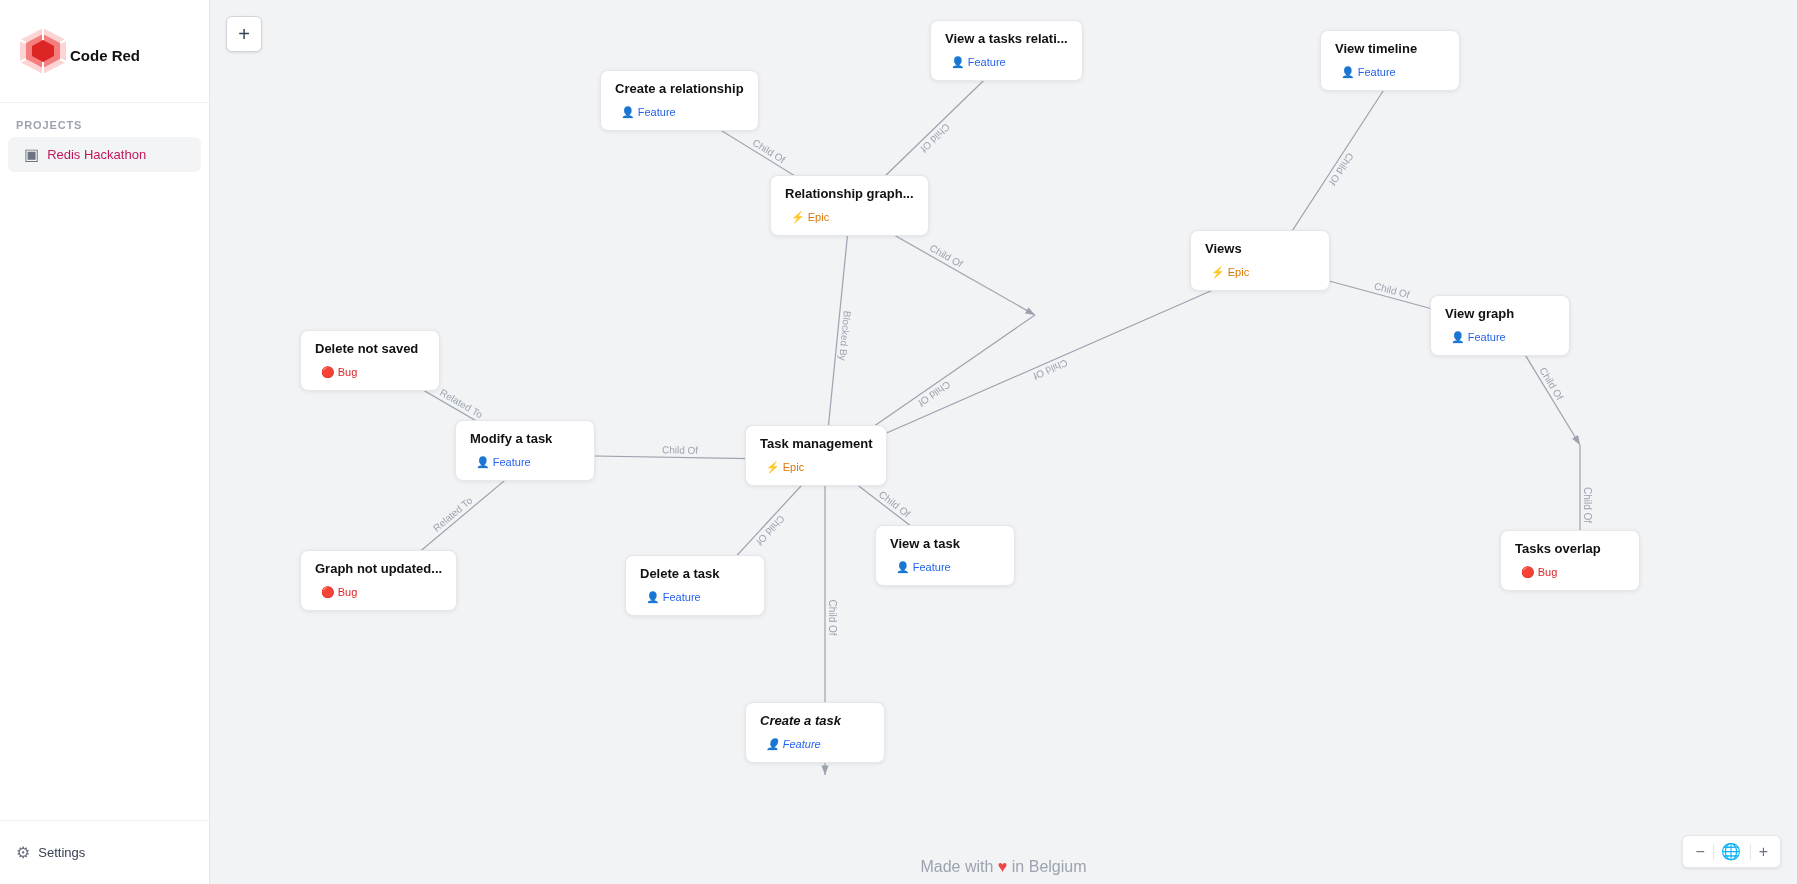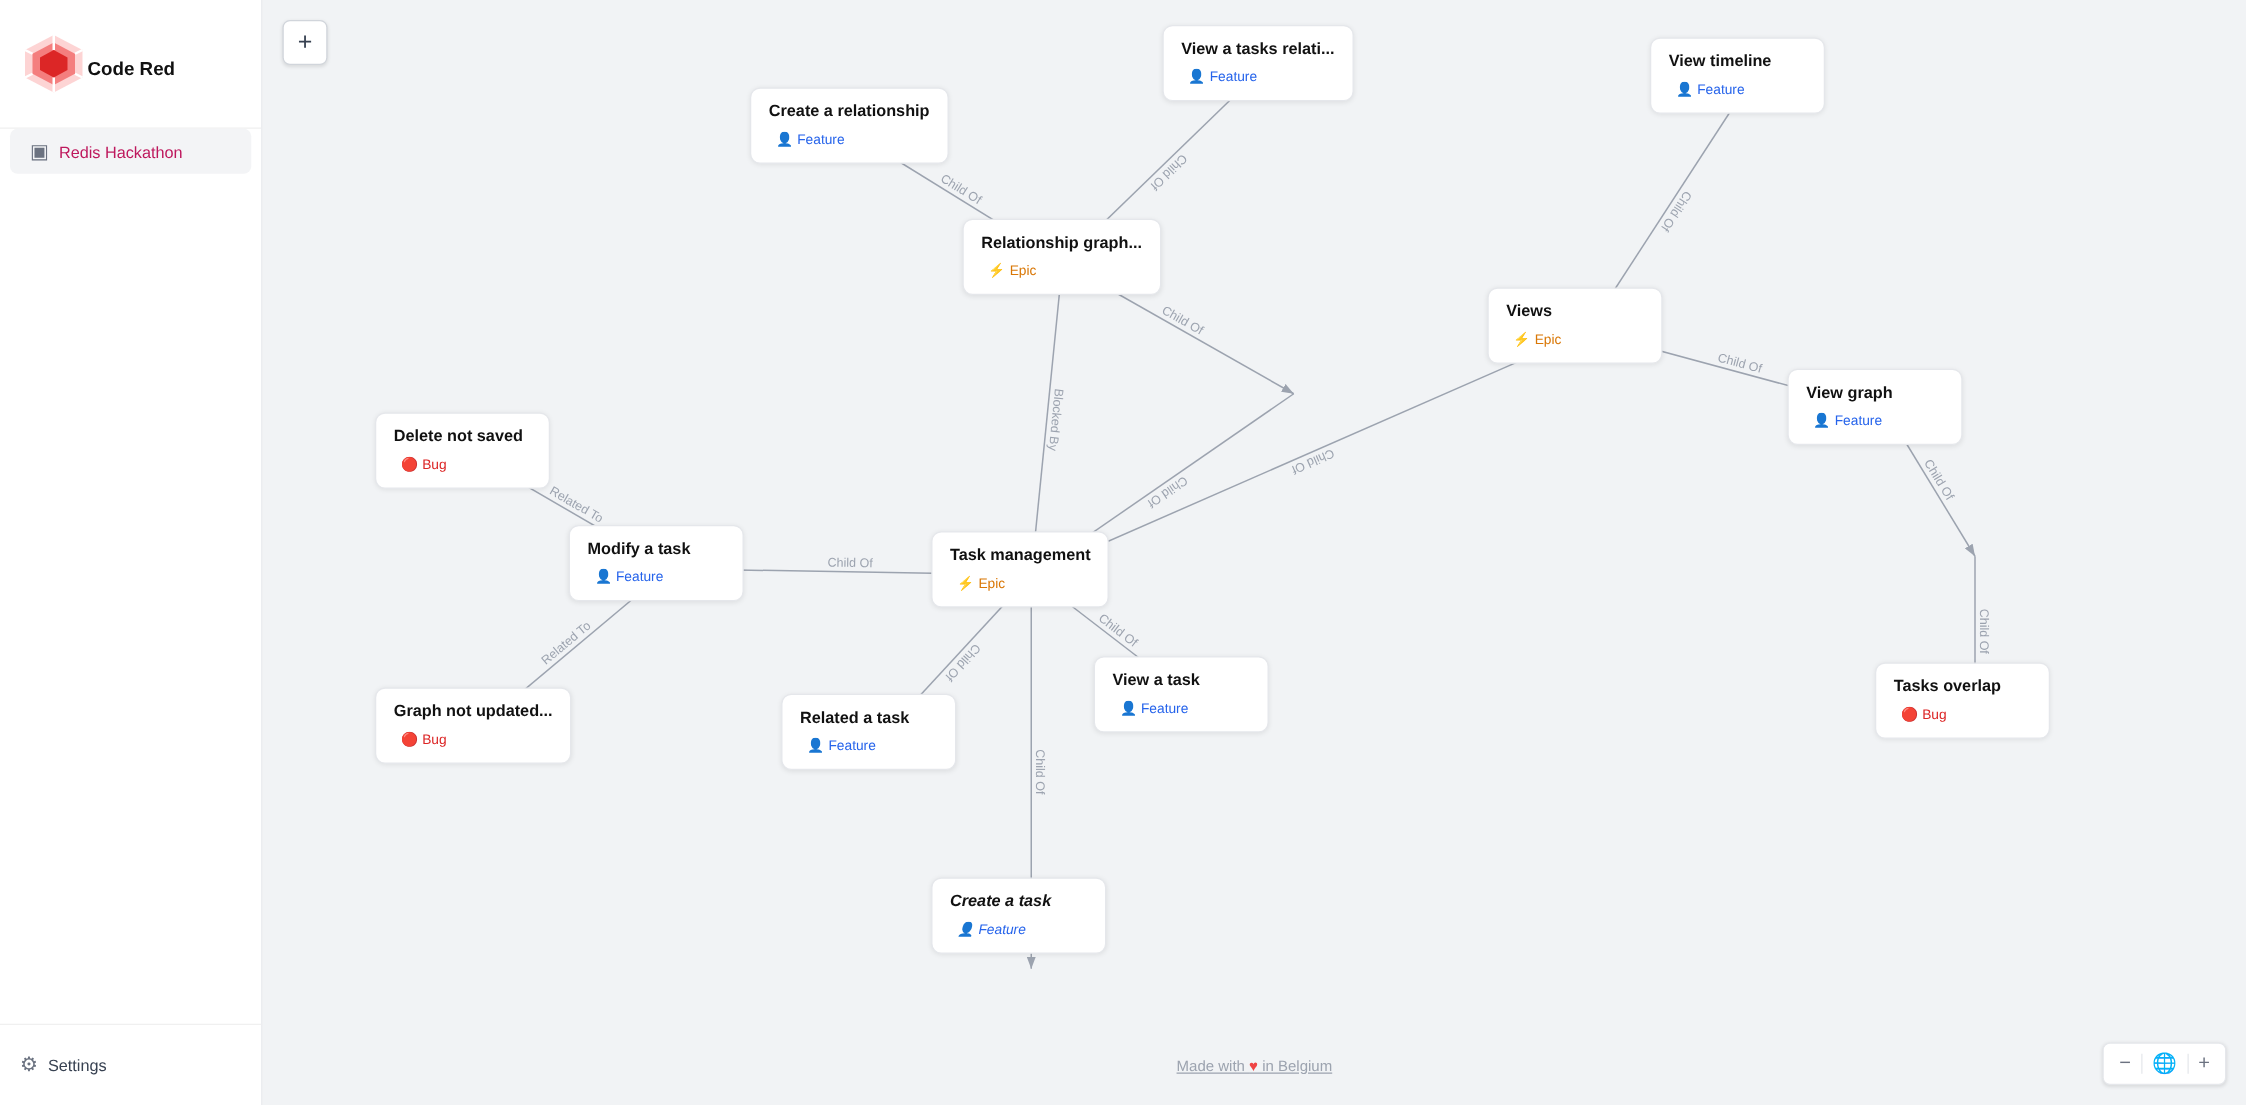--- a/index.html
+++ b/index.html
@@ -147,28 +147,27 @@
     }
 
     .edge-label {
       font-size: 10px;
       fill: #9ca3af;
     }
 
     
     .canvas-footer {
       position: absolute;
-      bottom: 24px;
+      bottom: 8px;
       left: 50%;
       transform: translateX(-50%);
-      font-size: 12px;
+      font-size: 16px;
       color: #9ca3af;
       pointer-events: none;
       z-index: 3;
-      text-decoration: underline;
     }
     .canvas-footer .heart { color: #ef4444; }
 
     
     .zoom-controls {
       position: absolute;
       bottom: 16px;
       right: 16px;
       display: flex;
       align-items: center;
@@ -205,20 +204,21 @@
       <line x1="27" y1="4" x2="27" y2="16" stroke="white" stroke-width="2"></line>
       <line x1="50" y1="16" x2="44" y2="19" stroke="white" stroke-width="2"></line>
       <line x1="50" y1="38" x2="44" y2="35" stroke="white" stroke-width="2"></line>
       <line x1="27" y1="50" x2="27" y2="38" stroke="white" stroke-width="2"></line>
       <line x1="4" y1="38" x2="10" y2="35" stroke="white" stroke-width="2"></line>
       <line x1="4" y1="16" x2="10" y2="19" stroke="white" stroke-width="2"></line>
     </svg>
     <span class="sidebar-app-name">Code Red</span>
   </div>
 
+  <div class="sidebar-section-label">PROJECTS</div>
 
   <div class="sidebar-project-item">
     <span class="project-icon">▣</span>
     <span class="project-name">Redis Hackathon</span>
   </div>
 
   <div class="sidebar-bottom">
     <div class="settings-item">
       <span class="settings-icon">⚙</span>
       <span class="settings-label">Settings</span>
@@ -320,20 +320,20 @@
   </div>
     <div class="node-card" style="left: 665px; top: 525px;">
     <div class="node-title">View a task</div>
     <span class="node-badge badge-feature">👤 Feature</span>
   </div>
     <div class="node-card" style="left: 90px; top: 550px;">
     <div class="node-title">Graph not updated...</div>
     <span class="node-badge badge-bug">🔴 Bug</span>
   </div>
     <div class="node-card" style="left: 415px; top: 555px;">
-    <div class="node-title">Related a task</div>
+    <div class="node-title">Delete a task</div>
     <span class="node-badge badge-feature">👤 Feature</span>
   </div>
     <div class="node-card" style="left: 535px; top: 702px; font-style: italic;">
     <div class="node-title">Create a task</div>
     <span class="node-badge badge-feature">👤 Feature</span>
   </div>
   </div>
 
 </body></html>

